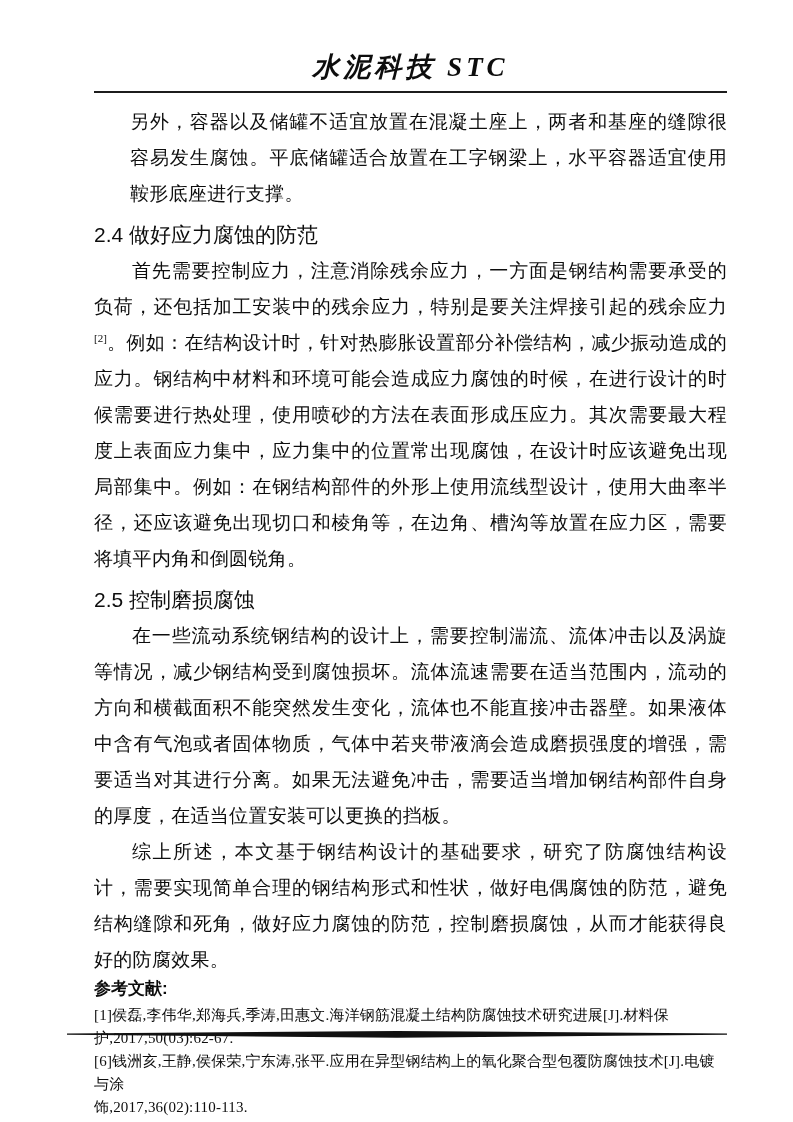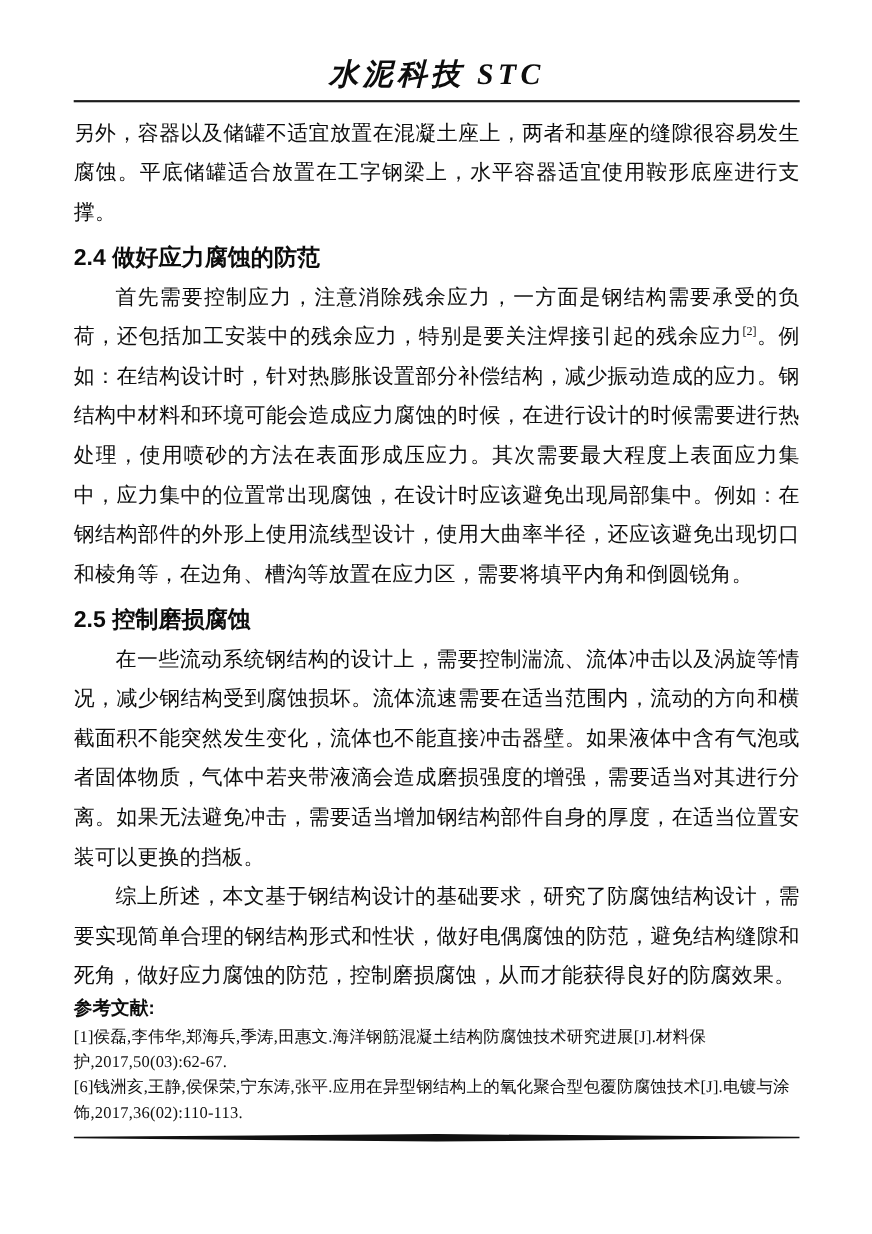--- a/index.html
+++ b/index.html
@@ -6,21 +6,21 @@
   body {
     width: 793px; height: 1122px;
     background: #ffffff;
     color: #0d0d0d;
     font-family: "Liberation Serif", "DejaVu Serif", serif;
     position: relative;
     overflow: hidden;
   }
   .page {
     position: absolute; inset: 0;
-    padding: 50px 66px 0 67px;
+    padding: 50px 66px 0 94px;
     box-sizing: border-box;
   }
   
   .journal-title {
     text-align: center;
     font-family: "Liberation Serif", "DejaVu Serif", serif;
     font-style: italic;
     font-weight: bold;
     font-size: 27px;
     line-height: 34px;
@@ -35,31 +35,31 @@
   .body-para {
     font-size: 19px;
     line-height: 36px;
     text-align: justify;
     text-justify: inter-ideograph;
     margin: 0;
     text-indent: 2em;
     letter-spacing: 0.3px;
   }
   .no-indent { text-indent: 0; }
-  .para-continuation { margin-top: 11px; }
+  .para-continuation { margin-top: 11px; margin-left: 36px; }
   .sup {
     font-size: 11px;
     line-height: 0;
     vertical-align: super;
     letter-spacing: 0;
   }
   
   .sec-heading {
     font-family: "Liberation Sans", "DejaVu Sans", sans-serif;
-    font-weight: bold;
+    font-weight: normal;
     font-size: 21px;
     line-height: 26px;
     margin: 10px 0 5px 0;
   }
   .sec-heading-l1 {
     font-family: "Liberation Sans", "DejaVu Sans", sans-serif;
     font-weight: bold;
     font-size: 24px;
     line-height: 30px;
     margin: 10px 0 8px 0;

